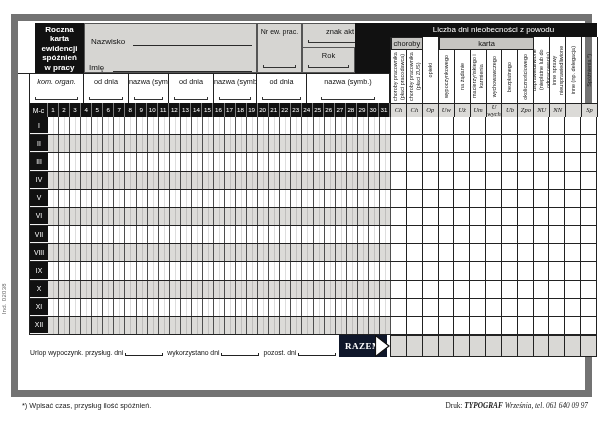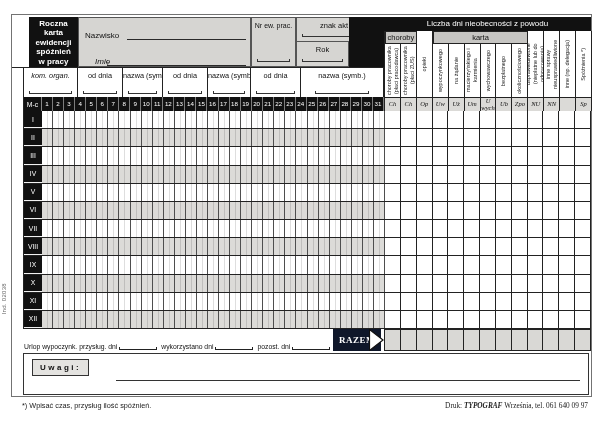--- a/index.html
+++ b/index.html
@@ -1,20 +1,20 @@
 <!DOCTYPE html>
 <html><head>
 <meta charset="utf-8">
 <style>
   html,body{margin:0;padding:0;background:#fbfbfa;}
   #sheet{position:relative;width:600px;height:423px;background:#ffffff;overflow:hidden;
          font-family:"Liberation Sans", sans-serif;color:#111;}
   *{box-sizing:border-box;}
 
-  #form{position:absolute;left:11px;top:14px;width:581px;height:383px;border:1px solid #737373;background:#fff;padding-left:36px;}
+  #form{position:absolute;left:11px;top:14px;width:581px;height:383px;border:7px solid #737373;background:#fff;padding-left:36px;}
 
   
   .title-box{position:absolute;left:17px;top:2px;width:49px;height:50px;background:#111;color:#fff;
              font-weight:bold;font-size:8px;line-height:9.4px;text-align:center;padding-top:2px;}
   .title-box span{display:block;}
   .name-panel{position:absolute;left:66px;top:2px;width:173px;height:50px;background:#d6d5d2;border:1px solid #555;}
   .flabel{position:absolute;font-size:8px;color:#111;}
   .hline{position:absolute;border-bottom:1px solid #2a2a2a;height:0;}
   .nrew-box{position:absolute;left:239px;top:2px;width:45px;height:50px;background:#d6d5d2;border:1px solid #555;}
   .nrew-box .flabel{left:0;right:0;top:4px;text-align:center;font-size:7px;}
@@ -78,42 +78,42 @@
   #uwagi-label{position:absolute;left:8px;top:5px;border:1px solid #333;background:#e4e3e0;padding:3px 7px;
                font-size:8px;font-weight:bold;letter-spacing:2.5px;}
   #uwagi-line{position:absolute;left:92px;right:8px;top:26px;border-bottom:1px solid #333;height:0;}
 
   
   #side-ind{position:absolute;left:1px;top:283px;writing-mode:vertical-rl;transform:rotate(180deg);
             font-size:6px;color:#666;letter-spacing:0.3px;}
   #foot-left{position:absolute;left:22px;top:401px;font-size:7.3px;color:#222;}
   #foot-right{position:absolute;right:12px;top:401px;font-size:7.3px;color:#222;font-family:"Liberation Serif", serif;}
   #foot-right .brand{font-weight:bold;font-style:italic;}
-  #foot-right .ital{}
+  #foot-right .ital{font-style:italic;}
 </style>
 </head>
 <body>
 
 <div id="sheet">
   <div id="side-ind">Ind. 02038</div>
 
   <div id="form">
 
     <div class="title-box">
       <span>Roczna</span>
       <span>karta</span>
       <span>ewidencji</span>
       <span>spóźnień</span>
       <span>w pracy</span>
     </div>
 
     <div class="name-panel">
       <div class="flabel" style="left:6px;top:13px;">Nazwisko</div>
       <div class="hline" style="left:48px;right:4px;top:21px;"></div>
-      <div class="flabel" style="left:16px;top:39px;font-style:italic;">Imię</div>
+      <div class="flabel" style="left:4px;top:39px;">Imię</div>
       <div class="hline" style="left:28px;right:4px;top:47px;"></div>
     </div>
 
     <div class="nrew-box">
       <div class="flabel">Nr ew. prac.</div>
       <div class="fillu"></div>
     </div>
 
     <div class="znak-box">
       <div class="flabel">znak akt</div>
@@ -896,24 +896,20 @@
           <div class="rcell"></div>
           <div class="rcell"></div>
           <div class="rcell"></div>
           <div class="rcell"></div>
           <div class="rcell"></div>
           <div class="rcell"></div>
           <div class="rcell"></div>
         </div>
     </div>
 
-    <div id="uwagi">
-      <div id="uwagi-label">Uwagi:</div>
-      <div id="uwagi-line"></div>
-    </div>
   </div>
 
   <div id="foot-left">*) Wpisać czas, przysług ilość spóźnień.</div>
   <div id="foot-right">
     <span>Druk:</span>
     <span class="brand">TYPOGRAF</span>
     <span class="ital">Września, tel. 061 640 09 97</span>
   </div>
 </div>
 

